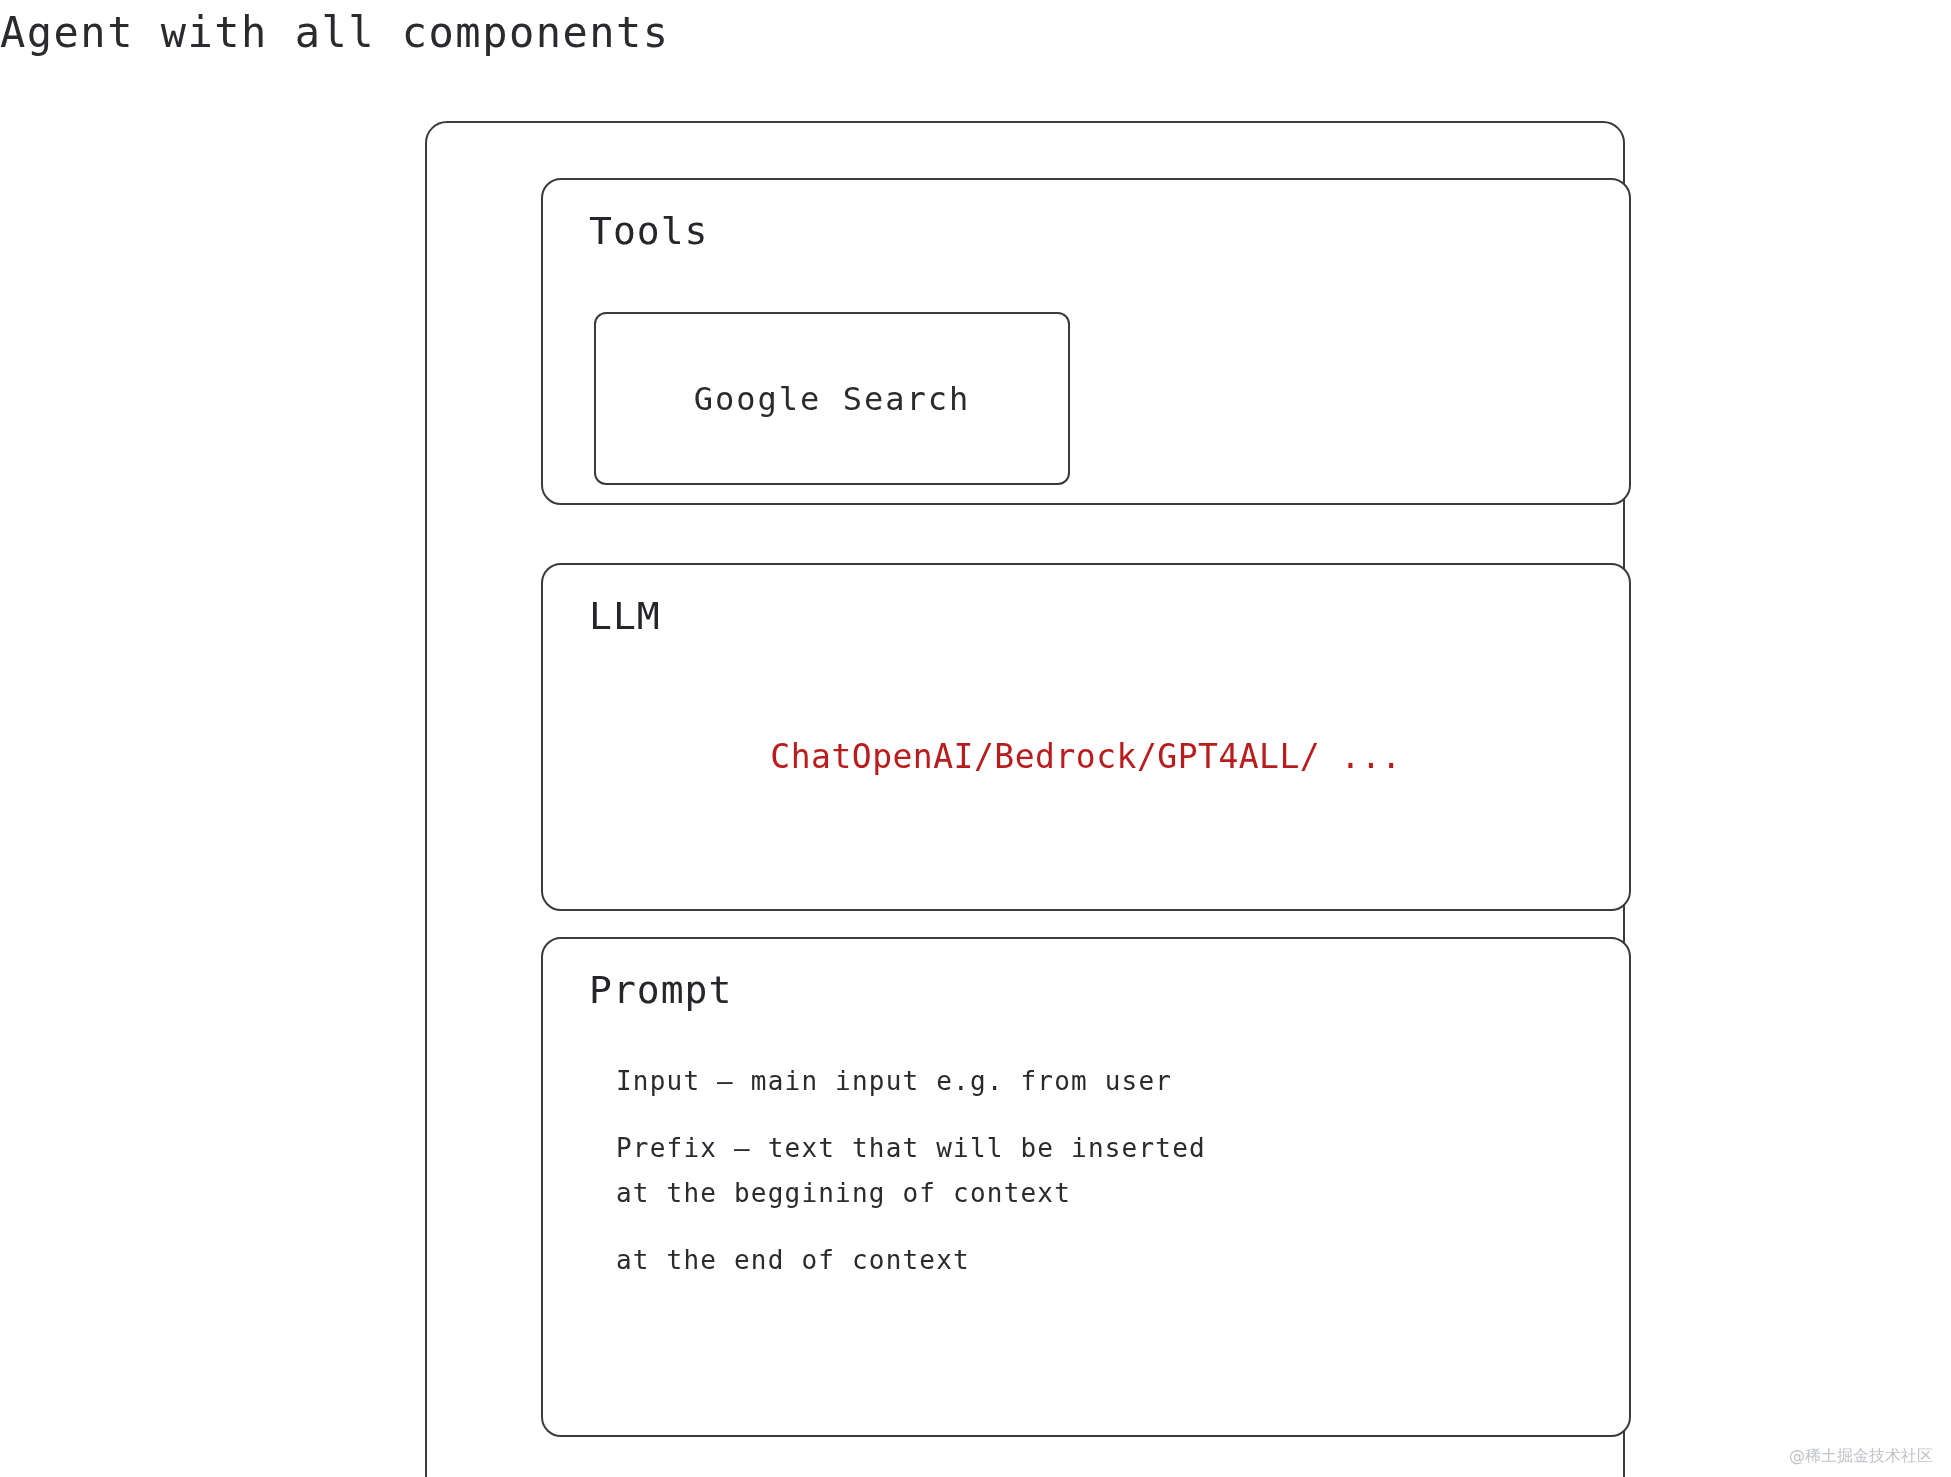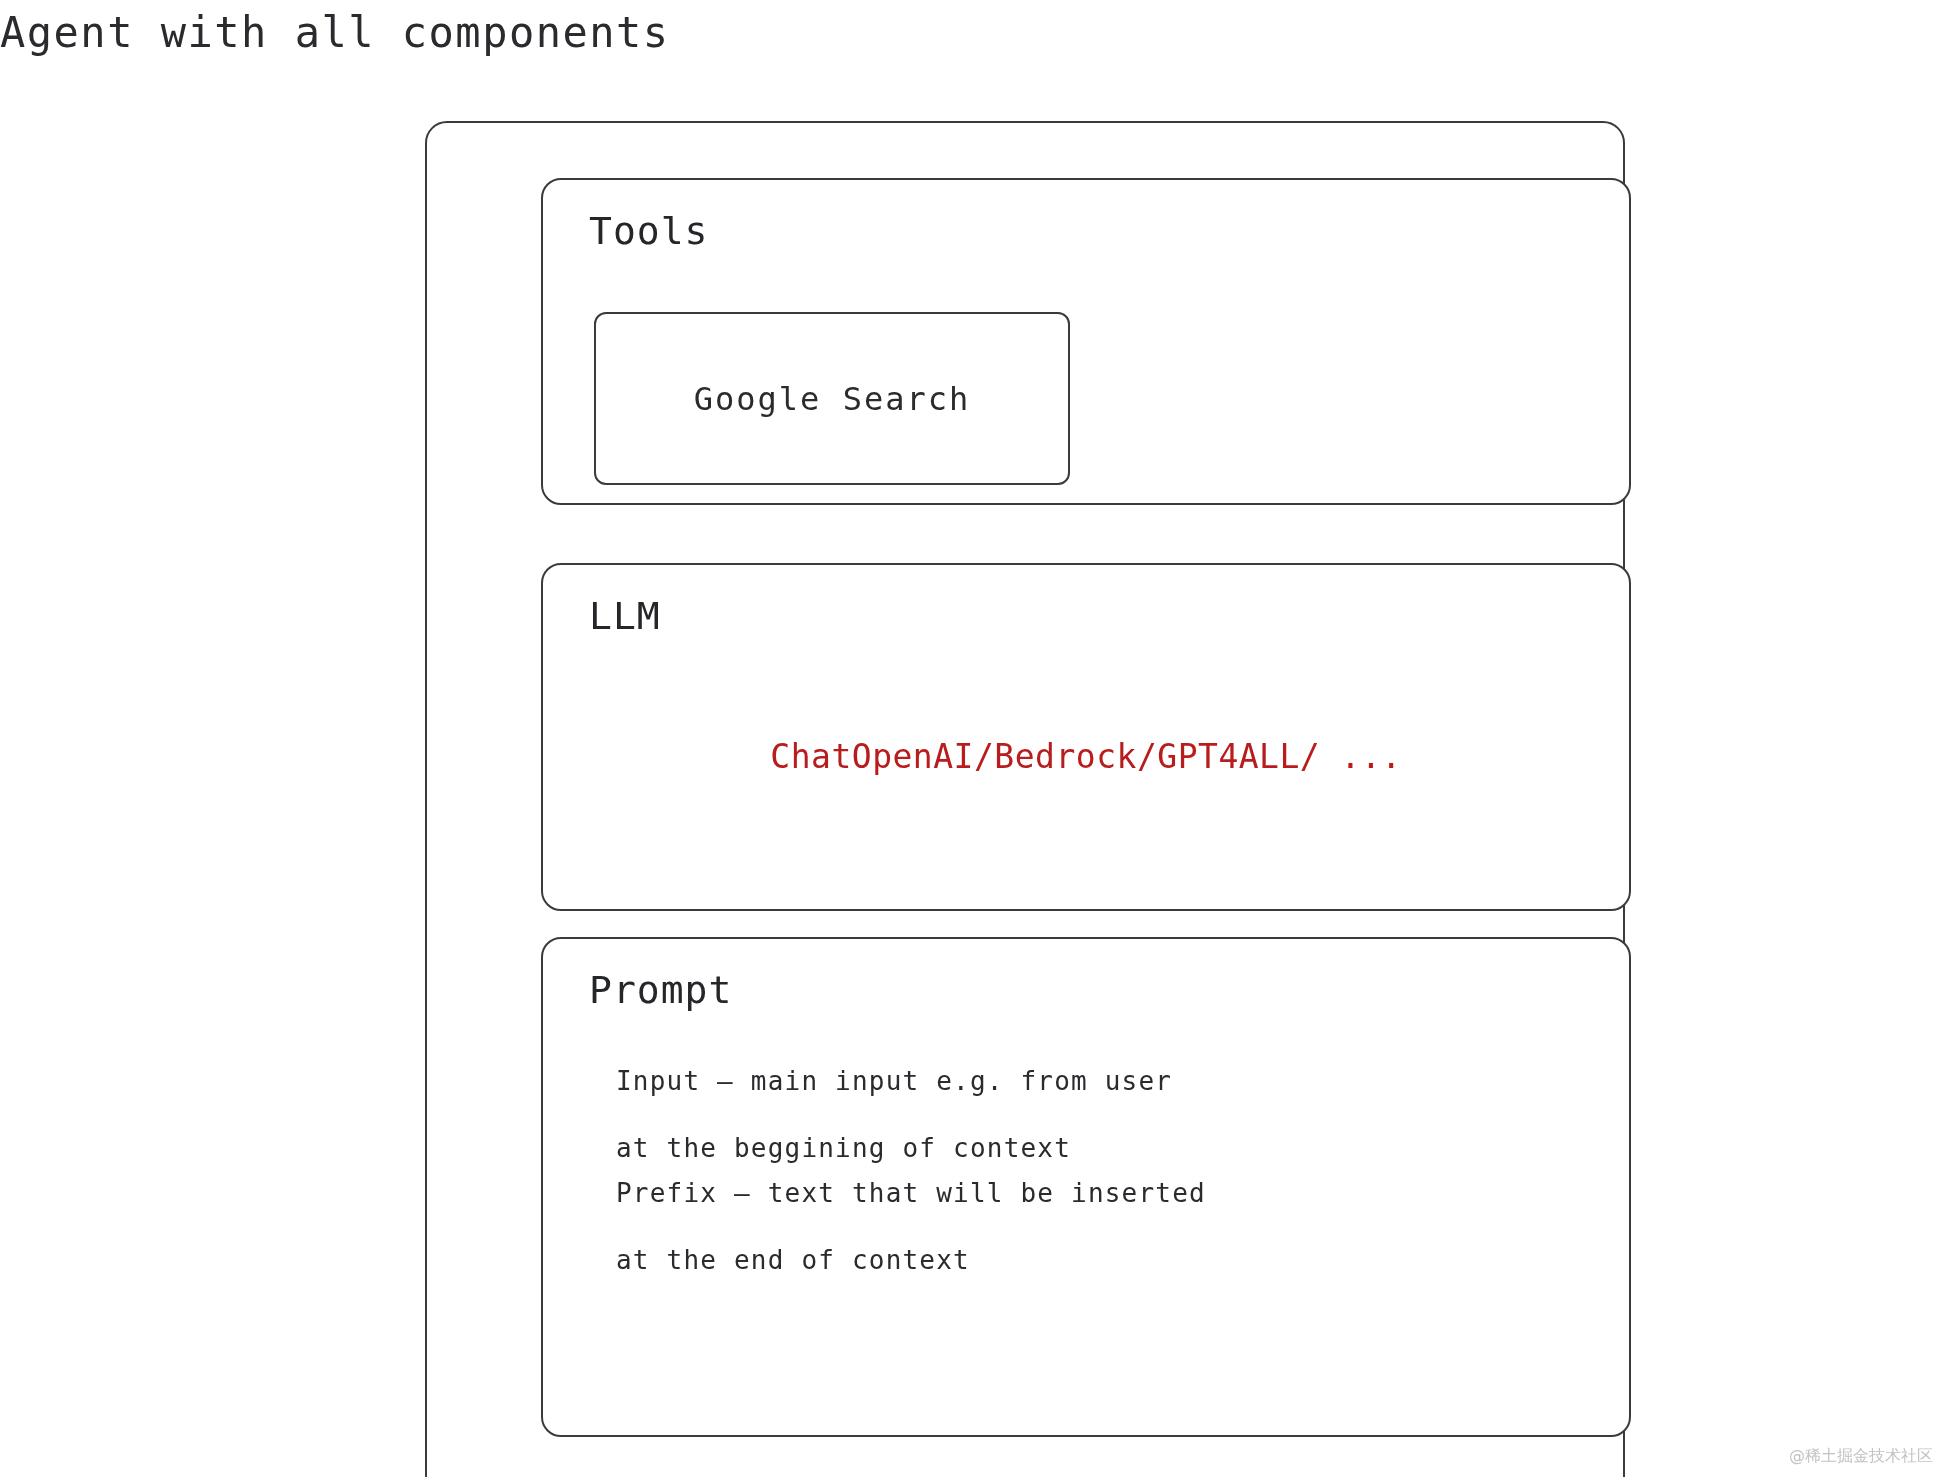--- a/index.html
+++ b/index.html
@@ -169,22 +169,22 @@
 
     <div class="section-heading">Prompt</div>
 
     <div id="prompt-body">
 
       <div class="prompt-entry">
         <div class="prompt-line">Input – main input e.g. from user</div>
       </div>
 
       <div class="prompt-entry">
+        <div class="prompt-line">Prefix – text that will be inserted</div>
         <div class="prompt-line">at the beggining of context</div>
-        <div class="prompt-line">Prefix – text that will be inserted</div>
       </div>
 
       <div class="prompt-entry">
         <div class="prompt-line">at the end of context</div>
       </div>
     </div>
   </div>
 </div>
 
 <div id="watermark">@稀土掘金技术社区</div>

